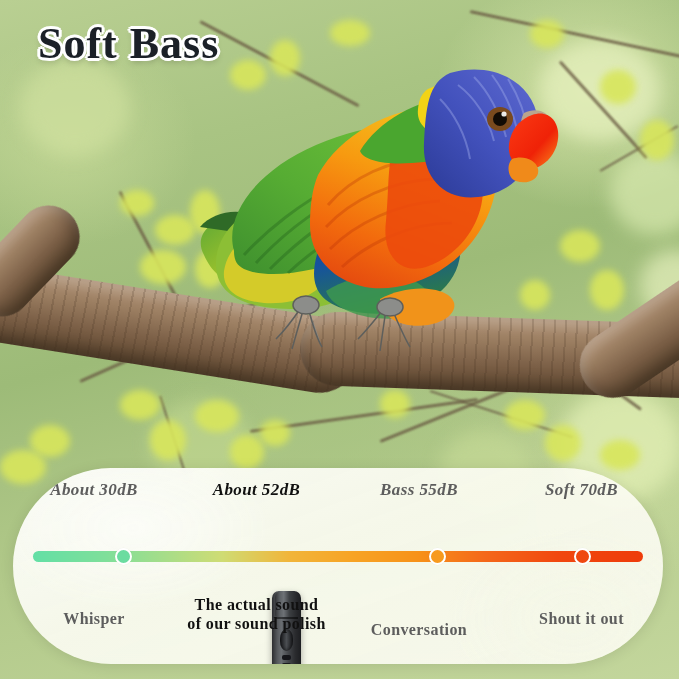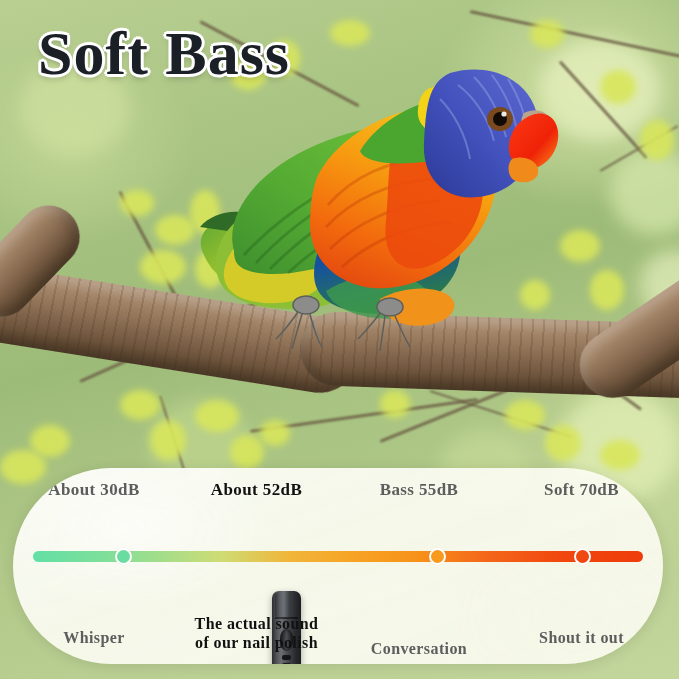--- a/index.html
+++ b/index.html
@@ -48,21 +48,21 @@
   }
 
   
   #bird{ position:absolute; left:200px; top:55px; width:360px; height:300px; }
   #bird .pt{ position:absolute; }
 
   
   .title{
     position:absolute; left:38px; top:22px;
     font-family:"Liberation Serif", serif;
-    font-weight:700; font-size:62px; letter-spacing:1px;
+    font-weight:700; font-size:44px; letter-spacing:1px;
     color:#1b2027; line-height:1;
     text-shadow:
       -2px -2px 0 #fff, 2px -2px 0 #fff, -2px 2px 0 #fff, 2px 2px 0 #fff,
       -3px 0 0 #fff, 3px 0 0 #fff, 0 -3px 0 #fff, 0 3px 0 #fff,
       0 4px 6px rgba(0,0,0,.25);
     white-space:nowrap;
   }
 
   
   .panel{
@@ -78,22 +78,22 @@
     position:absolute; inset:0; border-radius:100px; pointer-events:none;
     background:
       radial-gradient(ellipse 200px 120px at 120px 60px, rgba(255,255,255,.55), rgba(255,255,255,0) 70%),
       radial-gradient(ellipse 180px 130px at 560px 150px, rgba(244,247,230,.6), rgba(255,255,255,0) 70%);
   }
 
   .labels-top, .labels-bottom{
     position:absolute; left:0; width:650px;
     display:flex;
   }
-  .labels-top{ top:12px; }
-  .labels-bottom{ top:147px; }
+  .labels-top{ top:12px;font-style:italic; }
+  .labels-bottom{ top:128px; }
 
   .col{ text-align:center; }
   .lab{
     font-family:"Liberation Serif", serif;
     color:#5d5d5d; font-weight:700; font-size:17px;
     letter-spacing:.4px; line-height:1.18; white-space:nowrap;
   }
   .lab.sub{ font-size:16px; color:#5d5d5d; }
   .lab.hl{ color:#111; }
   .lab.hl.sub{ color:#111; white-space:normal; }
@@ -333,21 +333,21 @@
 
       </div>
     </div>
 
     <div class="labels-bottom">
       <div class="col" style="width:162px">
         <div class="lab sub" style="margin-top:14px">Whisper</div>
       </div>
       <div class="col" style="width:163px">
         <div class="lab hl sub">The actual sound</div>
-        <div class="lab hl sub">of our nail polish</div>
+        <div class="lab hl sub">of our sound polish</div>
       </div>
       <div class="col" style="width:162px">
         <div class="lab sub" style="margin-top:25px">Conversation</div>
       </div>
       <div class="col" style="width:163px">
         <div class="lab sub" style="margin-top:14px">Shout it out</div>
       </div>
     </div>
   </div>
 

